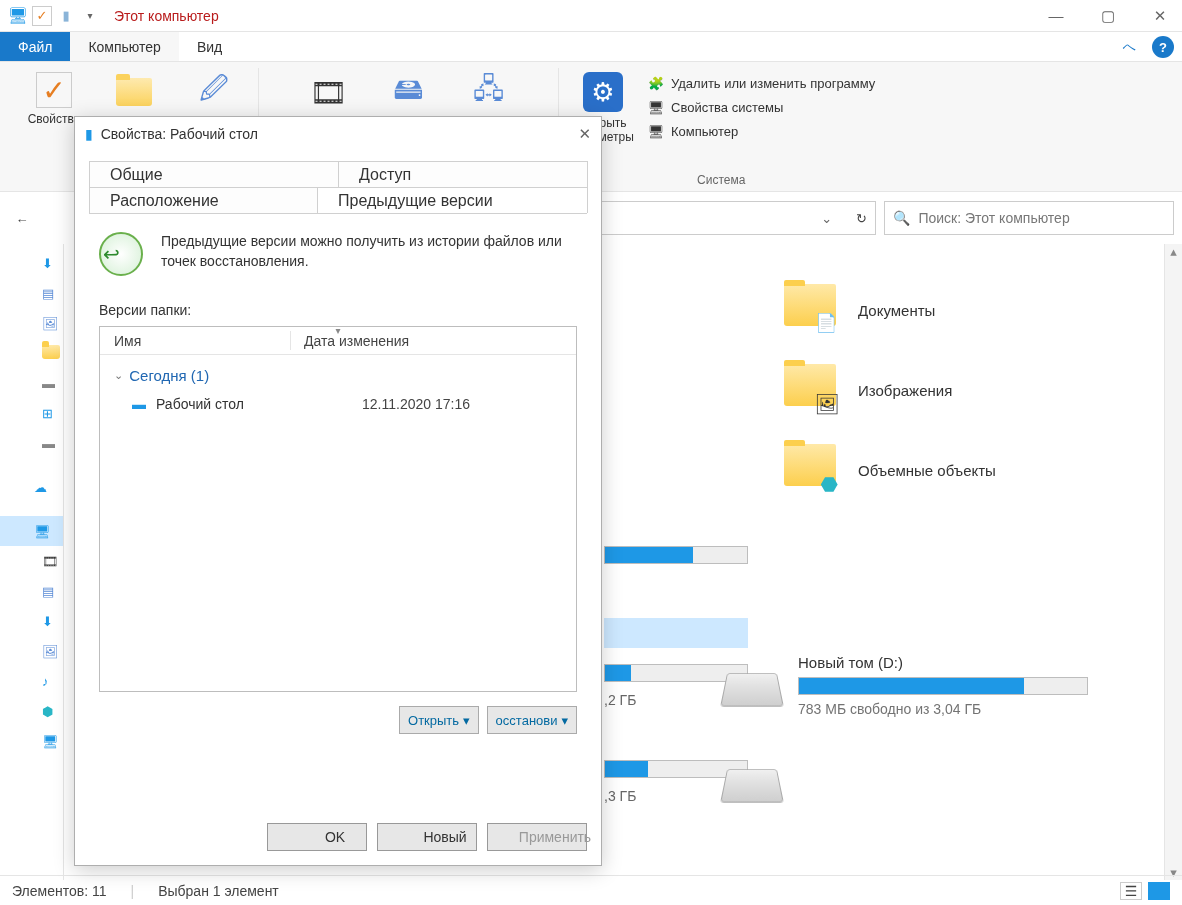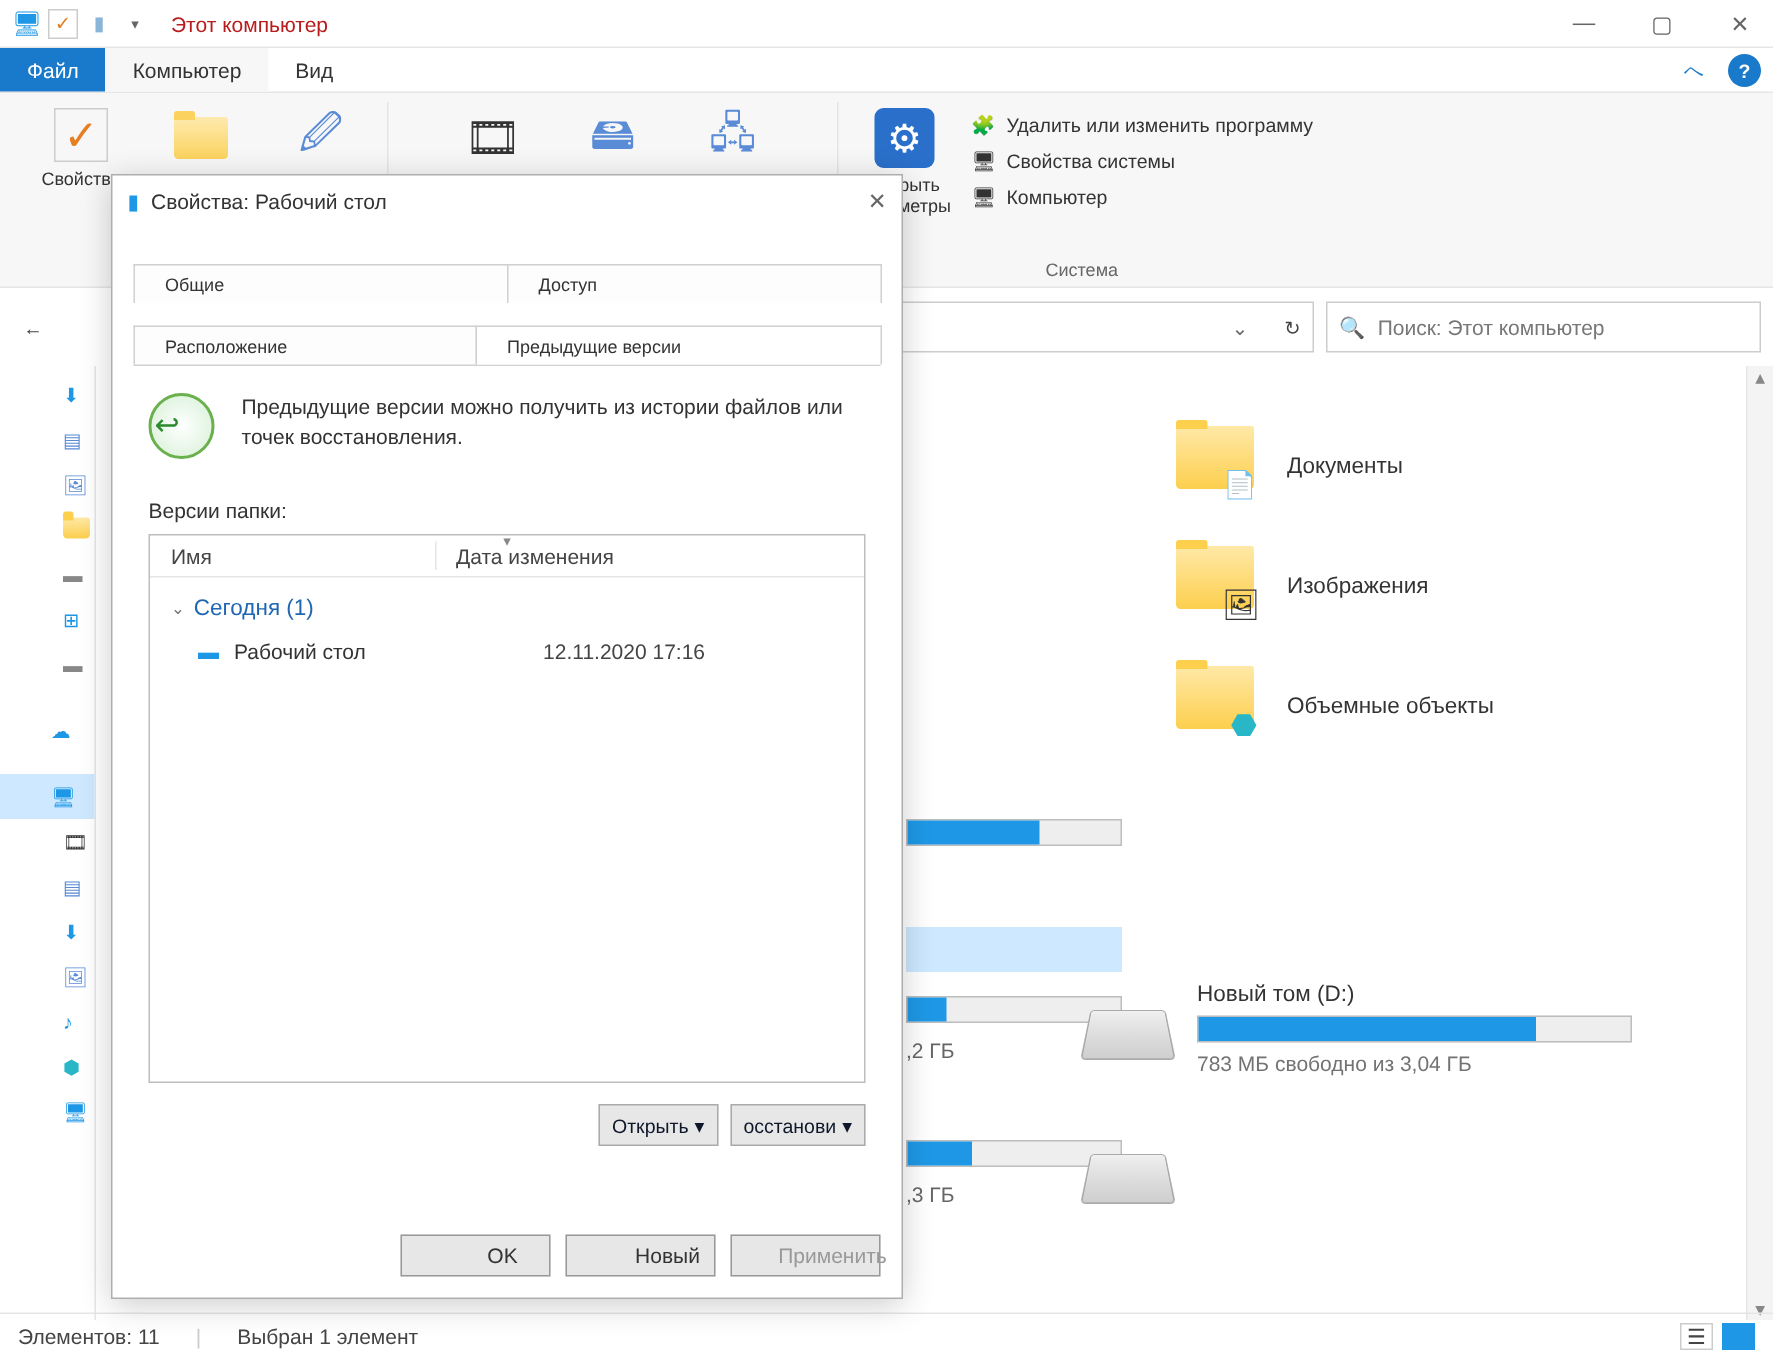--- a/index.html
+++ b/index.html
@@ -61,36 +61,36 @@
 
 
 .statusbar { position:absolute; bottom:0; left:0; right:0; height:30px; border-top:1px solid #e5e5e5; display:flex; align-items:center; padding:0 12px; font-size:14px; color:#444; gap: 24px; }
 .statusbar .views { margin-left:auto; display:flex; gap:6px; }
 
 
 .dialog { position:absolute; left:74px; top:116px; width:528px; height:750px; background:#fff; border:1px solid #aeaeae; box-shadow: 0 4px 20px rgba(0,0,0,.2); z-index:100; }
 .dialog .dtitle { height:34px; display:flex; align-items:center; padding:0 10px; font-size:14px; }
 .dialog .dtitle .dclose { margin-left:auto; color:#666; font-size:15px; }
 .dialog .tabs { display:flex; flex-wrap:wrap; padding: 10px 14px 0 14px; }
-.dialog .tabs .dtab { height:26px; border:1px solid #d0d0d0; border-bottom:none; padding:0 20px; display:flex; align-items:center; font-size:12px; background:#fdfdfd; margin-right:-1px;margin-top:15px; }
+.dialog .tabs .dtab { height:26px; border:1px solid #d0d0d0; border-bottom:none; padding:0 20px; display:flex; align-items:center; font-size:16px; background:#fdfdfd; margin-right:-1px; }
 .dialog .tabs .row1 { display:flex; width:100%; }
 .dialog .tabs .row2 { display:flex; width:100%; }
 .dialog .tabs .dtab.active { background:#fff; position:relative; z-index:2; }
 .dialog .tabpanel { border-top:1px solid #d0d0d0; margin: 0 14px; padding-top: 18px; height: 620px; position:relative; }
 .dialog .hint { display:flex; gap:18px; padding: 0 10px 16px 10px; font-size:14px; line-height:1.4; }
 .dialog .listlabel { font-size:14px; padding: 10px 10px 8px 10px; }
 .dialog .listbox { margin: 0 10px; border:1px solid #bdbdbd; height: 366px; }
 .dialog .listhead { display:flex; height:28px; border-bottom:1px solid #e5e5e5; align-items:center; position:relative; }
 .dialog .listhead .lh { padding: 0 14px; font-size:14px; color:#444; }
 .dialog .listhead .sep { position:absolute; width:1px; background:#e5e5e5; top:4px; bottom:4px; }
 .dialog .groupname { padding: 12px 14px 8px 14px; color:#2067b2; font-size:15px; display:flex; align-items:center; gap:6px; }
 .dialog .filerow { display:flex; padding: 4px 14px 4px 32px; align-items:center; font-size:14px; gap:10px; }
 .dialog .filerow .fdate { margin-left:auto; margin-right: 92px; color:#444; }
 .dialog .actionrow { display:flex; justify-content:flex-end; gap:8px; padding: 14px 10px 0 10px; }
-.dialog .actionrow .abtn { height:28px; border:1px solid #aaa; background:#e7e7e7; padding:0 8px; display:flex; align-items:center; font-size:13px; color:#0f172a; gap:4px; }
+.dialog .actionrow .abtn { height:28px; border:1px solid #aaa; background:#e7e7e7; padding:0 8px; display:flex; align-items:center; font-size:13px; color:#0369a1; gap:4px; }
 .dialog .dlgbtns { position:absolute; bottom:14px; right:14px; display:flex; gap:10px; }
 .dialog .dlgbtns .dbtn { height:28px; width:100px; border:1px solid #999; background:#e7e7e7; display:flex;align-items:center;justify-content:center; font-size:14px;padding-left:36px; }
 .dialog .dlgbtns .dbtn.disabled { color:#999; }
 
 
 .ico-folder { width:100%; height:100%; background: linear-gradient(#ffe9a8,#fccf4d); border-radius: 2px 2px 3px 3px; position:relative; }
 .ico-folder::before { content:""; position:absolute; top:-4px; left:0; width:40%; height:6px; background:#fccf4d; border-radius:2px 2px 0 0; }
 .ico-gear { width:40px;height:40px;background:#2a6fc9;border-radius:6px;display:flex;align-items:center;justify-content:center;color:#fff;font-size:26px; }
 .ico-hdd { width:100%;height:100%; background:linear-gradient(#f0f0f0,#cfcfcf); border:1px solid #aaa; border-radius:3px; transform: perspective(60px) rotateX(24deg); }
 .ico-clock { width:44px;height:44px;border-radius:50%; background:radial-gradient(#fff,#d5f0d5); border:2px solid #6ab04c; position:relative; }

